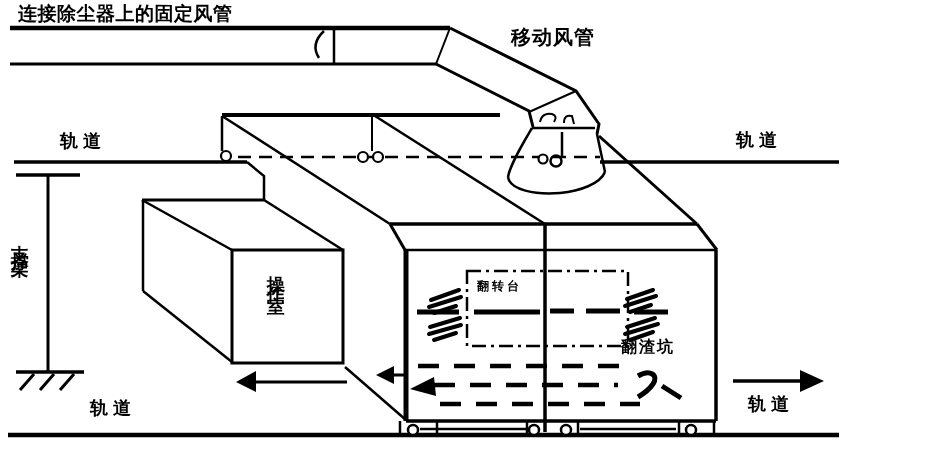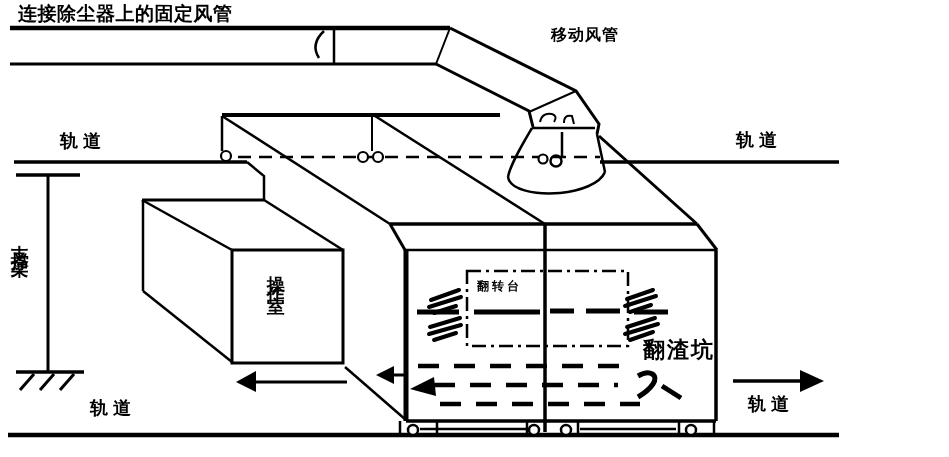--- a/index.html
+++ b/index.html
@@ -9,28 +9,28 @@
   }
   #lineart{position:absolute;left:0;top:0;}
   .lbl{
     position:absolute;color:#000;font-weight:bold;white-space:nowrap;
     line-height:1.1;user-select:none;
   }
   .vlabel{
     writing-mode:vertical-rl;text-orientation:upright;white-space:nowrap;
   }
   .t-title{left:18px;top:3px;font-size:19px;letter-spacing:0.5px;}
-  .t-mobile{left:511px;top:26px;font-size:16px;letter-spacing:1px;margin-left:40px;}
+  .t-mobile{left:511px;top:26px;font-size:20px;letter-spacing:1px;}
   .t-rail-tl{left:60px;top:131px;font-size:18px;letter-spacing:5px;}
   .t-rail-tr{left:736px;top:130px;font-size:18px;letter-spacing:5px;}
   .t-sup-l{left:10px;top:230px;font-size:18px;letter-spacing:7px;}
   .t-sup-r{left:904px;top:243px;font-size:18px;letter-spacing:7px;}
   .t-oproom{left:266px;top:262px;font-size:18px;letter-spacing:10px;}
   .t-platform{left:477px;top:280px;font-size:12px;letter-spacing:3px;}
-  .t-slagpit{left:643px;top:338px;font-size:22px;letter-spacing:2px;}
+  .t-slagpit{left:621px;top:338px;font-size:16px;letter-spacing:2px;}
   .t-rail-bl{left:90px;top:398px;font-size:18px;letter-spacing:5px;}
   .t-rail-br{left:748px;top:394px;font-size:18px;letter-spacing:5px;}
 </style>
 </head>
 <body>
 
 <div id="canvas">
 
   <svg id="lineart" width="949" height="457" viewBox="0 0 949 457" fill="none" stroke="#000" stroke-linecap="butt">
 

